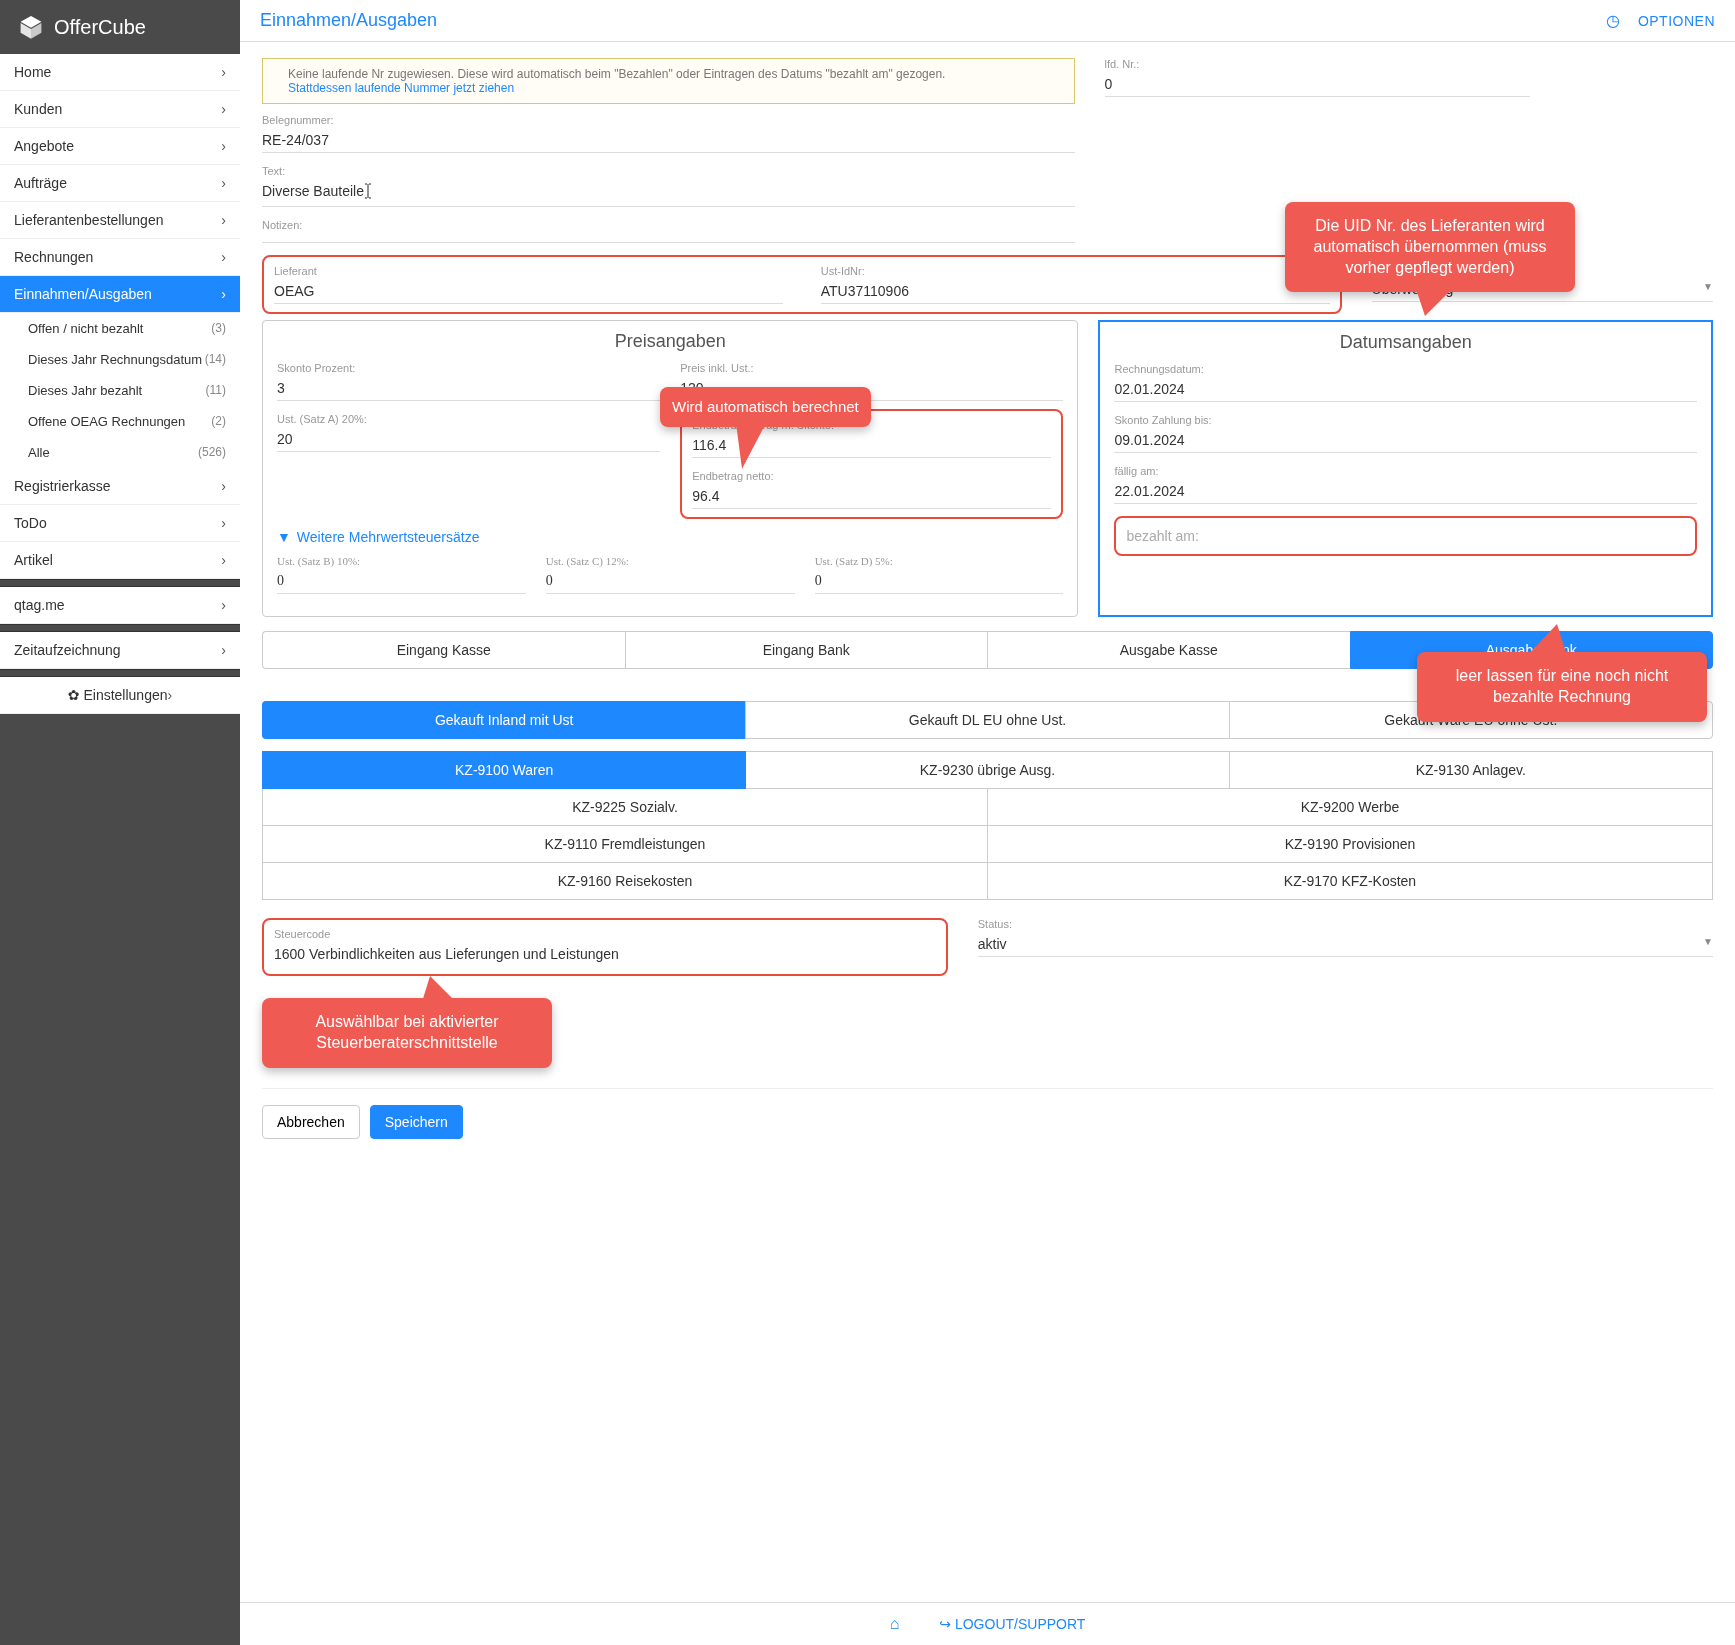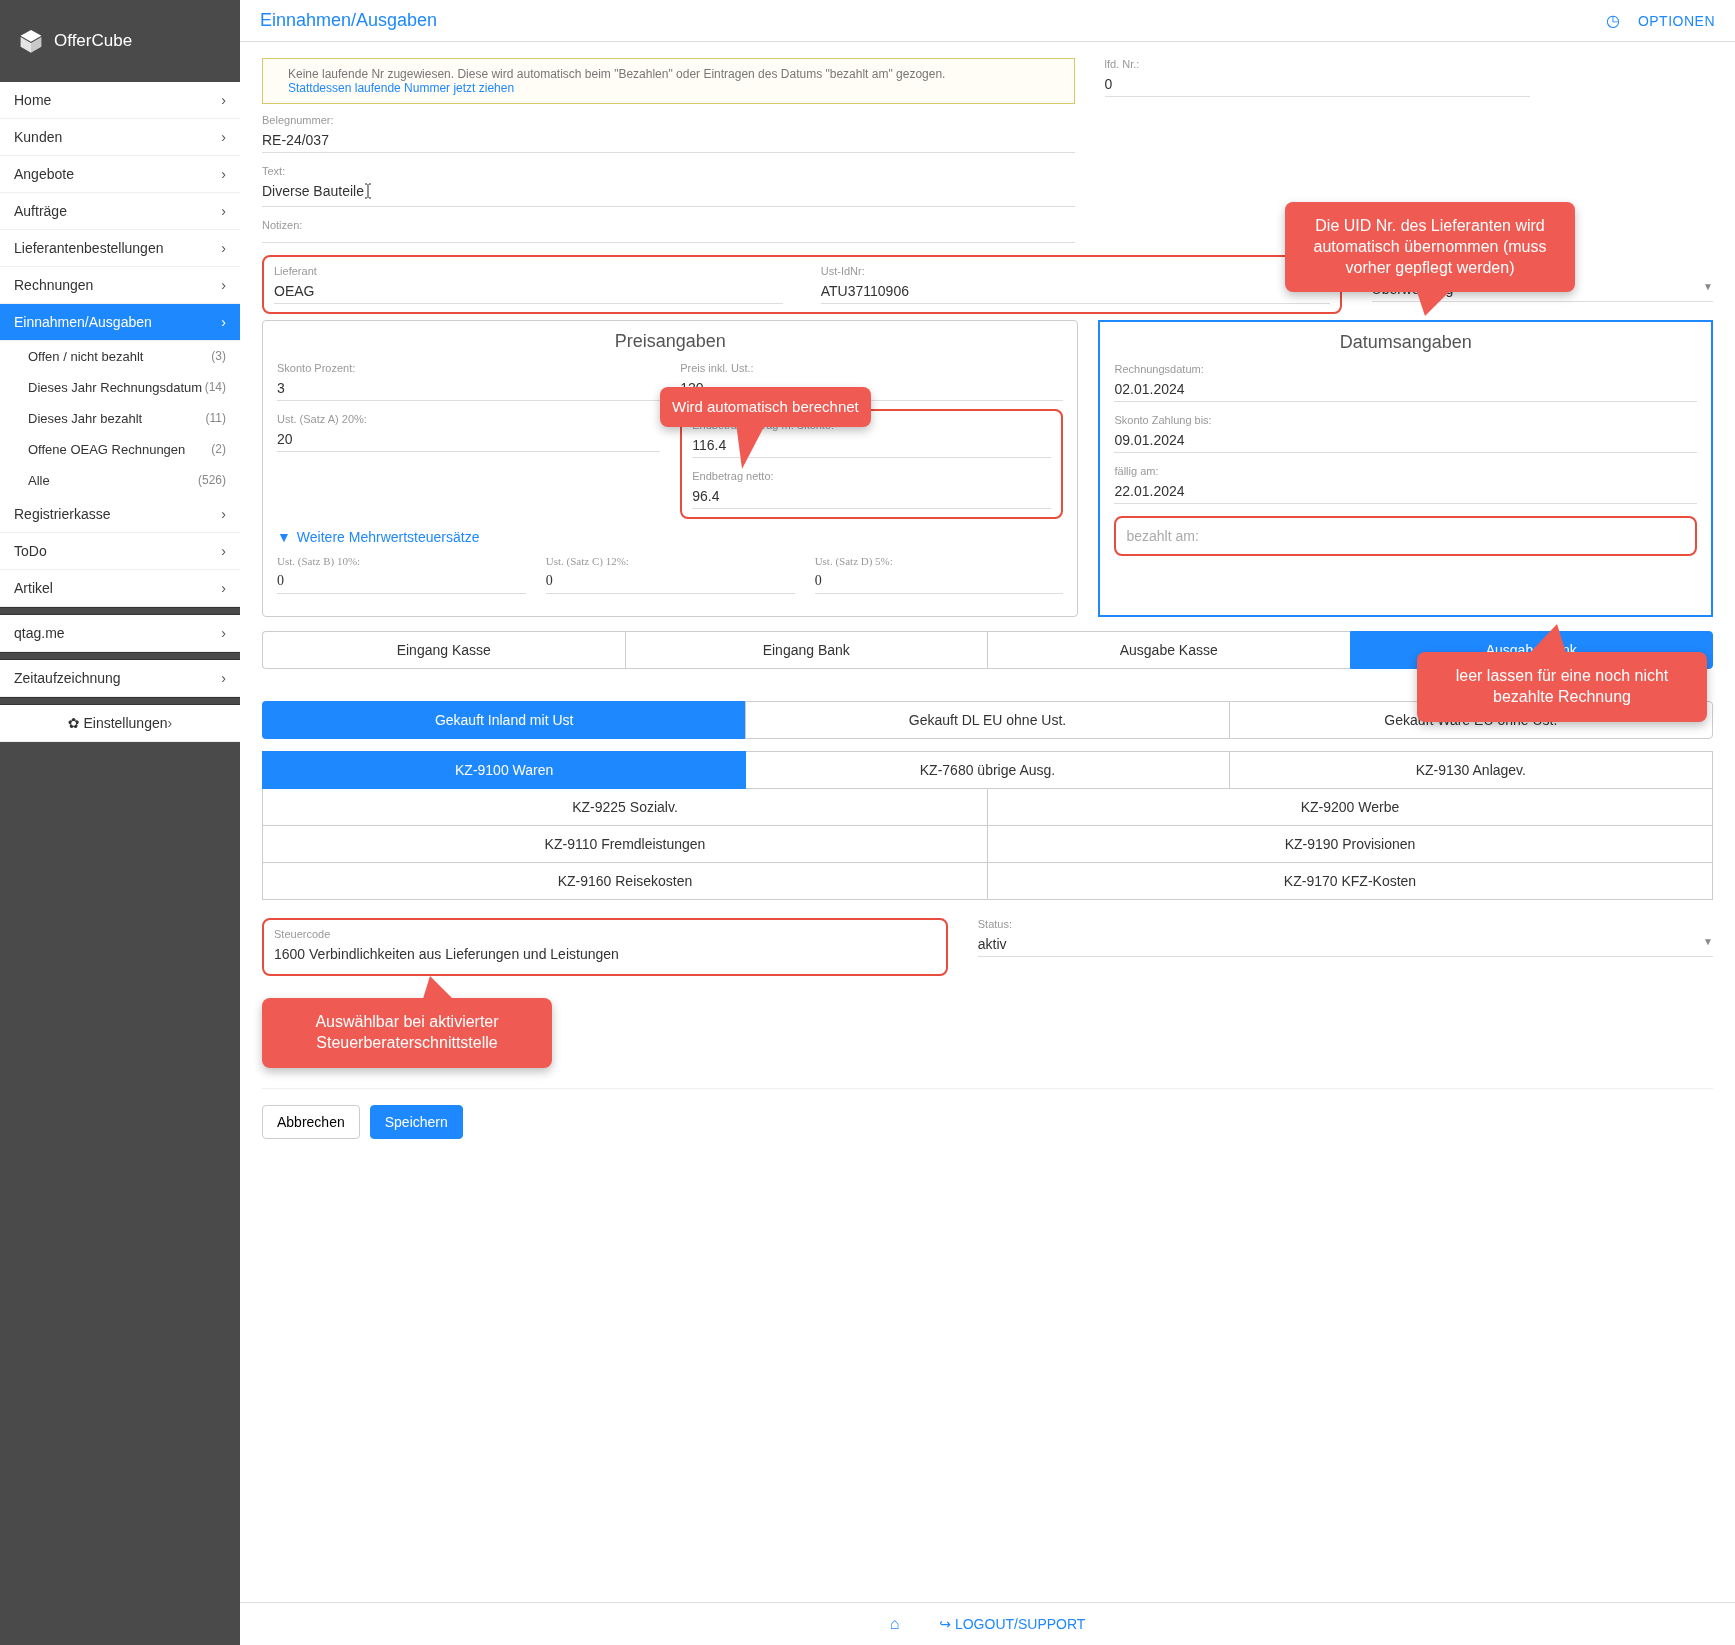--- a/index.html
+++ b/index.html
@@ -1,21 +1,21 @@
 <!DOCTYPE html>
 <html><head>
 <meta charset="utf-8">
 <style>
   * { box-sizing: border-box; margin: 0; padding: 0; }
   body { font-family: -apple-system, "Helvetica Neue", Arial, sans-serif; font-size: 14px; color: #333; background: #fff; }
   .app { display: flex; min-height: 100vh; }
 
   
   .sidebar { width: 240px; background: #4a4a4a; color: #fff; flex-shrink: 0; display:flex; flex-direction:column;}
-  .brand { display: flex; align-items: center; padding: 28px 18px; font-size: 17px; font-weight: 400; }
+  .brand { display: flex; align-items: center; padding: 14px 18px; font-size: 20px; font-weight: 400; }
   .brand .cube { width: 26px; height: 26px; margin-right: 10px; display:inline-block;}
   .brand .cube svg { width:100%; height:100%; }
   .nav { background: #fff; color: #333; }
   .nav-item { display: flex; align-items: center; justify-content: space-between; padding: 10px 14px; border-bottom: 1px solid #eee; cursor: pointer; font-size: 14px; }
   .nav-item.active { background: #1e88ff; color: #fff; }
   .chev { font-size: 14px; color: #555;}
   .nav-item.active .chev { color:#fff; }
   .sub-items { background: #fff; }
   .sub-item { display:flex; justify-content:space-between; padding: 8px 14px 8px 28px; font-size: 13px; cursor:pointer; color:#333;}
   .sub-item .count { color:#888; font-size:12px;}
@@ -351,21 +351,21 @@
       <div class="btn-group first" id="purchase" style="margin-top:32px;">
           <div class="seg active">Gekauft Inland mit Ust</div>
           <div class="seg">Gekauft DL EU ohne Ust.</div>
           <div class="seg">Gekauft Ware EU ohne Ust.</div>
         </div>
 
       
       <div class="kz-table" id="kz">
           <div class="kz-row">
             <div class="seg active">KZ-9100 Waren</div>
-            <div class="seg">KZ-7680 übrige Ausg.</div>
+            <div class="seg">KZ-9230 übrige Ausg.</div>
             <div class="seg">KZ-9130 Anlagev.</div>
           </div>
           <div class="kz-row">
             <div class="seg">KZ-9225 Sozialv.</div>
             <div class="seg">KZ-9200 Werbe</div>
           </div>
           <div class="kz-row">
             <div class="seg">KZ-9110 Fremdleistungen</div>
             <div class="seg">KZ-9190 Provisionen</div>
           </div>

